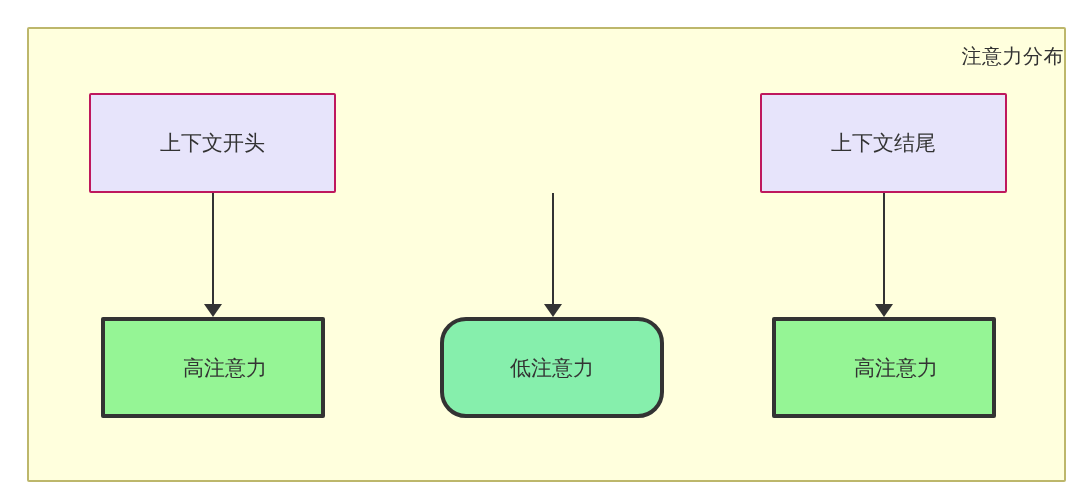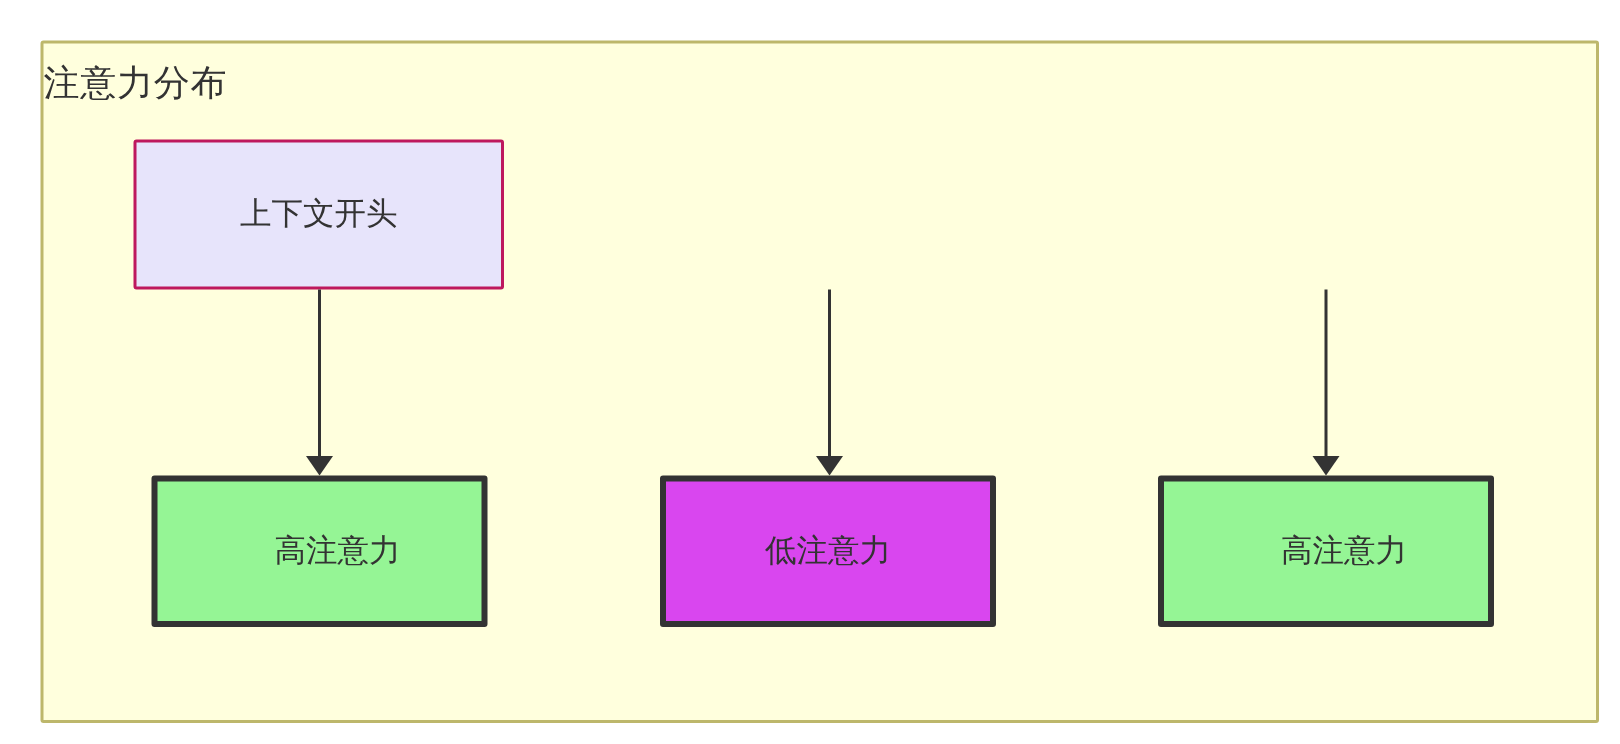--- a/index.html
+++ b/index.html
@@ -35,22 +35,22 @@
     background: #ffffdd;
     border: 2px solid #bdb76b;
     border-radius: 2px;
   }
 
   .subgraph-title {
     position: absolute;
     left: 0;
     right: 0;
     top: 14px;
-    text-align: left;
-    font-size: 24px;
+    text-align: right;
+    font-size: 20px;
     line-height: 26px;
     color: #333333;
     letter-spacing: 0.5px;
     white-space: nowrap;
   }
 
   
   .node {
     position: absolute;
     box-sizing: border-box;
@@ -78,21 +78,22 @@
     width: 224px;
     height: 101px;
   }
 
   .node.result.high {
     background: #95f595;
     padding-left: 24px;
   }
 
   .node.result.low {
-    background: #d946ef;
+    background: #86efac;
+    border-radius: 26px;
   }
 
   
   .col-1.context { left: 89px;  top: 93px; }
   .col-2.context { left: 429px; top: 93px; }
   .col-3.context { left: 760px; top: 93px; }
 
   .col-1.result { left: 101px; top: 317px; }
   .col-2.result { left: 440px; top: 317px; }
   .col-3.result { left: 772px; top: 317px; }
@@ -145,20 +146,23 @@
 
 
   <div class="edge col-2">
     <span class="arrowhead"></span>
   </div>
 
   <div class="node result low col-2">
     <span>低注意力</span>
   </div>
 
+  <div class="node context col-3">
+    <span>上下文结尾</span>
+  </div>
 
   <div class="edge col-3">
     <span class="arrowhead"></span>
   </div>
 
   <div class="node result high col-3">
     <span>高注意力</span>
   </div>
 
 </div>

